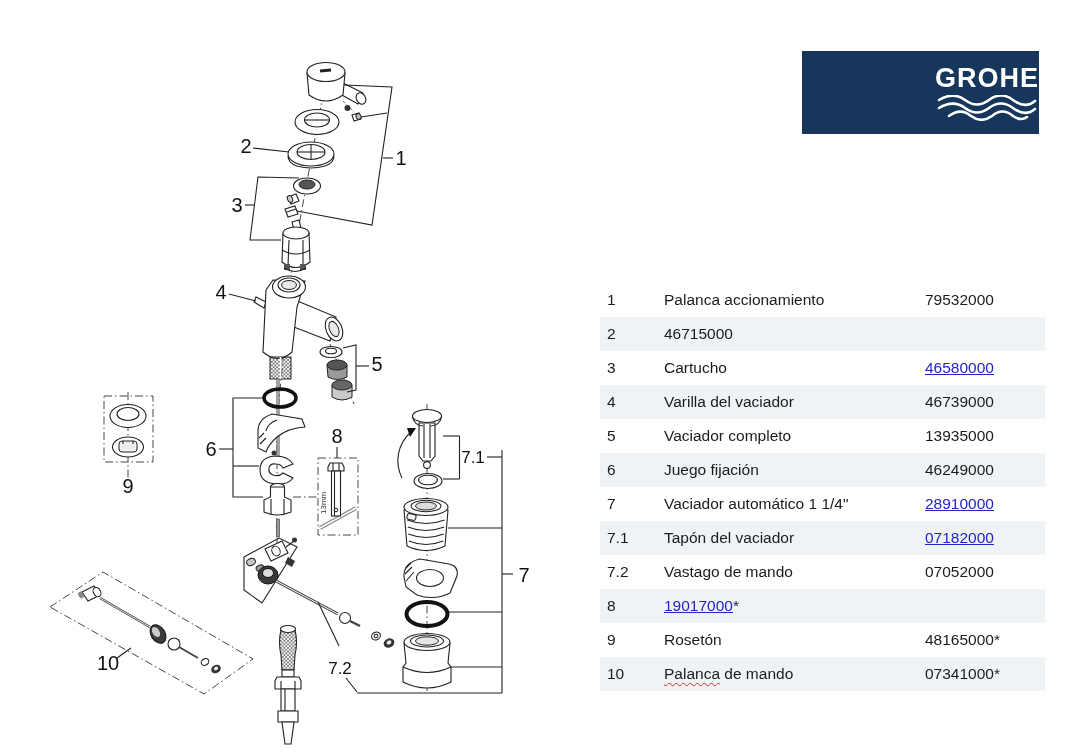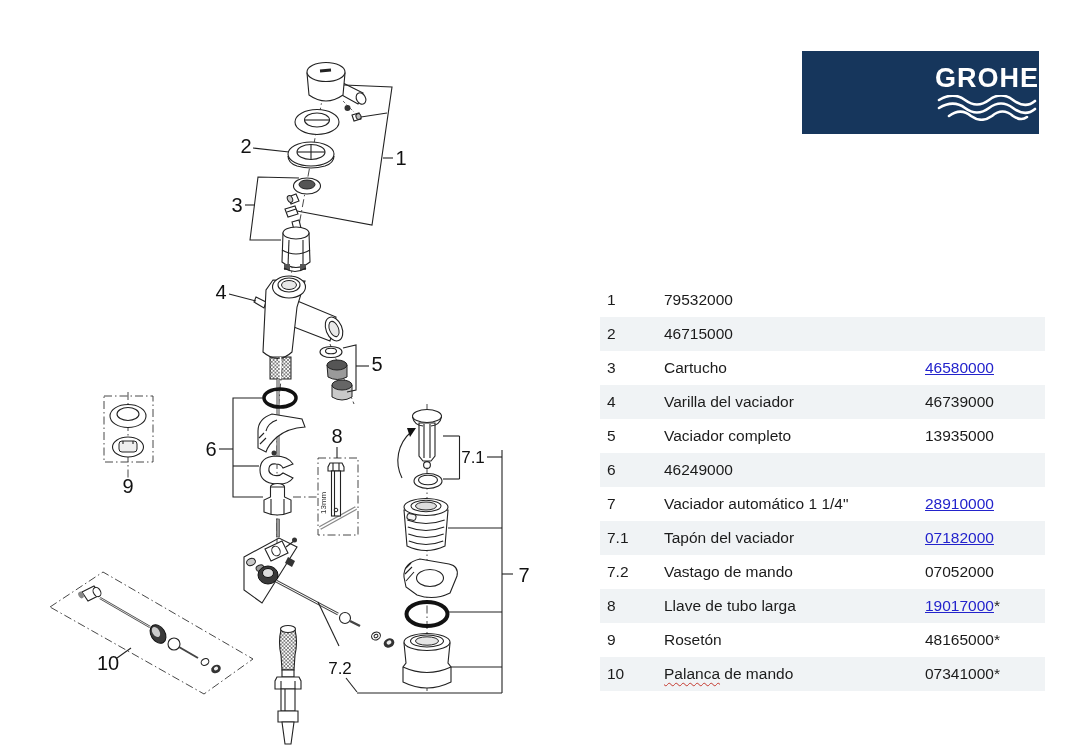--- a/index.html
+++ b/index.html
@@ -293,20 +293,21 @@
     <svg class="logo-waves" width="104" height="26" viewBox="0 0 104 26">
       <path d="M4,5 C14,-1 22,-1 30,5 C38,11 46,11 54,5 C62,-1 70,-1 78,5 C86,11 94,11 100,6" fill="none" stroke="#fff" stroke-width="2.6" stroke-linecap="round"></path>
       <path d="M4,13 C14,7 22,7 30,13 C38,19 46,19 54,13 C62,7 70,7 78,13 C86,19 94,19 100,14" fill="none" stroke="#fff" stroke-width="2.6" stroke-linecap="round"></path>
       <path d="M14,21 C22,15 29,15 36,21 C43,26 50,26 57,21 C64,15 71,15 78,21 C84,25 88,25 92,22" fill="none" stroke="#fff" stroke-width="2.6" stroke-linecap="round"></path>
     </svg>
   </div>
 
   <div class="parts-table">
       <div class="prow">
         <div class="col-num">1</div>
+        <div class="col-name">Palanca accionamiento</div>
         <div class="col-part"><span>79532000</span></div>
       </div>
       <div class="prow shaded">
         <div class="col-num">2</div>
         <div class="col-part"><span>46715000</span></div>
       </div>
       <div class="prow">
         <div class="col-num">3</div>
         <div class="col-name">Cartucho</div>
         <div class="col-part"><a class="plink" href="#">46580000</a></div>
@@ -316,40 +317,40 @@
         <div class="col-name">Varilla del vaciador</div>
         <div class="col-part"><span>46739000</span></div>
       </div>
       <div class="prow">
         <div class="col-num">5</div>
         <div class="col-name">Vaciador completo</div>
         <div class="col-part"><span>13935000</span></div>
       </div>
       <div class="prow shaded">
         <div class="col-num">6</div>
+        <div class="col-name">Juego fijación</div>
         <div class="col-part"><span>46249000</span></div>
       </div>
       <div class="prow">
         <div class="col-num">7</div>
         <div class="col-name">Vaciador automático 1 1/4"</div>
         <div class="col-part"><a class="plink" href="#">28910000</a></div>
       </div>
       <div class="prow shaded">
         <div class="col-num">7.1</div>
         <div class="col-name">Tapón del vaciador</div>
         <div class="col-part"><a class="plink" href="#">07182000</a></div>
       </div>
       <div class="prow">
         <div class="col-num">7.2</div>
         <div class="col-name">Vastago de mando</div>
         <div class="col-part"><span>07052000</span></div>
       </div>
       <div class="prow shaded">
         <div class="col-num">8</div>
-        <div class="col-name">Llave de tubo larga</div>
         <div class="col-part"><a class="plink" href="#">19017000</a><span class="ast">*</span></div>
       </div>
       <div class="prow">
         <div class="col-num">9</div>
         <div class="col-name">Rosetón</div>
         <div class="col-part"><span>48165000</span><span class="ast">*</span></div>
       </div>
       <div class="prow shaded">
         <div class="col-num">10</div>
         <div class="col-name"><span class="squiggle">Palanca</span> de mando</div>

